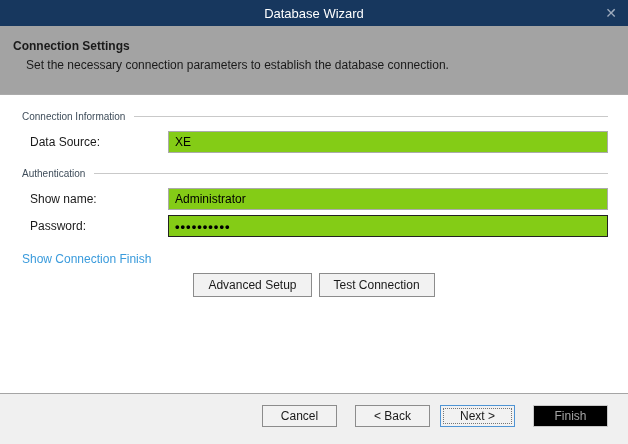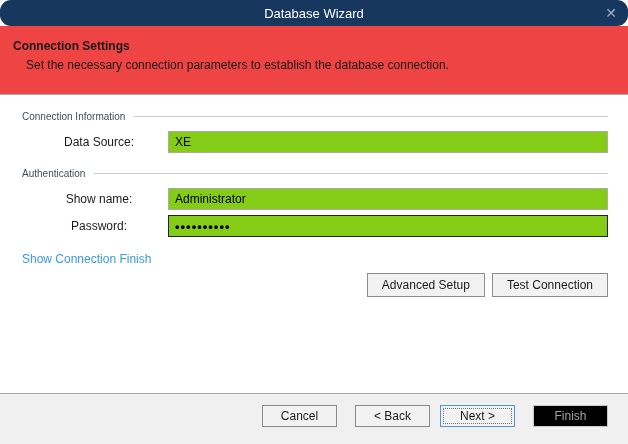--- a/index.html
+++ b/index.html
@@ -19,36 +19,35 @@
   
   .titlebar {
     height:26px;
     background:#17375E;
     color:#ffffff;
     display:flex;
     align-items:center;
     justify-content:center;
     font-size:13px;
     position:relative;
-    border-radius:11px;
   }
   .close-btn {
     position:absolute;
     right:0; top:0;
     width:34px; height:26px;
     display:flex; align-items:center; justify-content:center;
     color:#9FACBE;
     font-size:14px;
     font-weight:bold;
     cursor:pointer;
   }
   
   .header {
     height:69px;
-    background:#ef4444;
+    background:#a3a3a3;
     border-bottom:1px solid #ABABAB;
     padding:13px 13px 0 13px;
   }
   .header-title { font-weight:bold; font-size:12px; color:#1a1a1a; }
   .header-subtitle { margin:5px 0 0 13px; font-size:12px; color:#1a1a1a; }
   
   .body { padding:16px 20px 0 20px; background:#ffffff; }
   .group-header {
     display:flex;
     align-items:center;
@@ -61,21 +60,21 @@
     height:1px;
     background:#C9C9C9;
     margin-left:9px;
   }
   .field-row {
     display:grid;
     grid-template-columns:148px 1fr;
     align-items:center;
     margin-bottom:5px;
   }
-  .field-label { padding-left:10px; font-size:12px; color:#1a1a1a;text-align:center; }
+  .field-label { padding-left:10px; font-size:12px; color:#1a1a1a; }
   .field-input {
     height:22px;
     width:100%;
     border:1px solid #ABABAB;
     background:#84cc16;
     padding:0 6px;
     font-family:"Liberation Sans","DejaVu Sans",sans-serif;
     font-size:12px;
     color:#000000;
   }
@@ -85,21 +84,21 @@
   .link {
     display:inline-block;
     color:#3A9BDC;
     font-size:12px;
     margin:10px 0 0 2px;
     cursor:pointer;
     text-decoration:none;
   }
   .action-row {
     display:flex;
-    justify-content:flex-end;
+    justify-content:center;
     gap:7px;
     margin-top:7px;
   }
   .btn {
     height:24px;
     padding:0 14px;
     background:#F2F2F2;
     border:1px solid #8C8C8C;
     font-family:"Liberation Sans","DejaVu Sans",sans-serif;
     font-size:12px;

